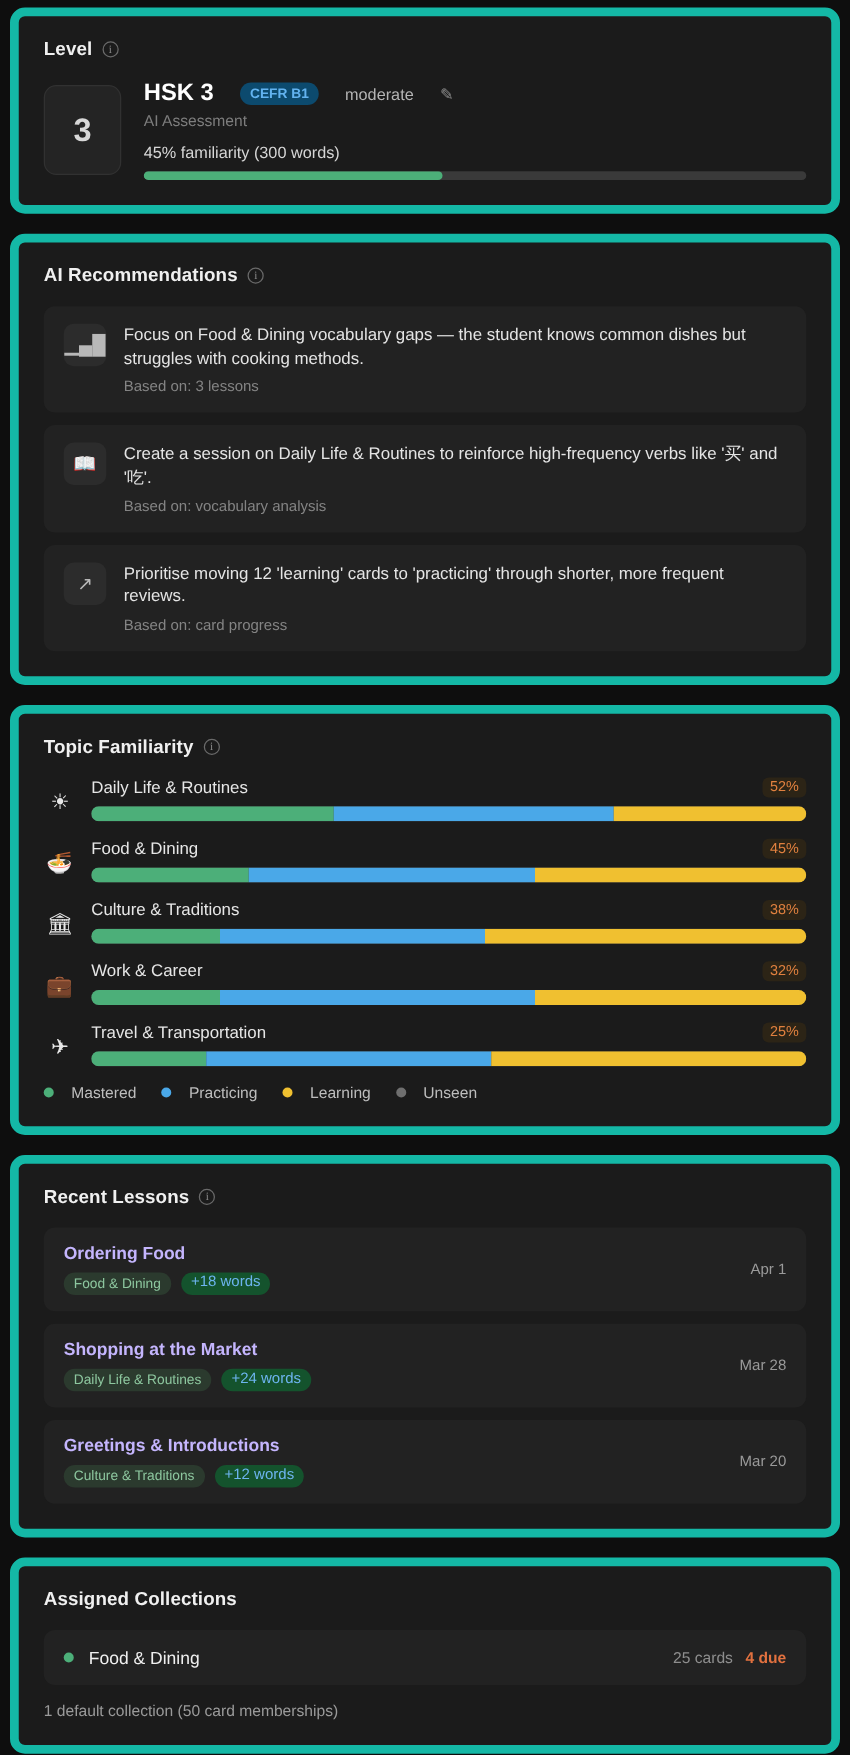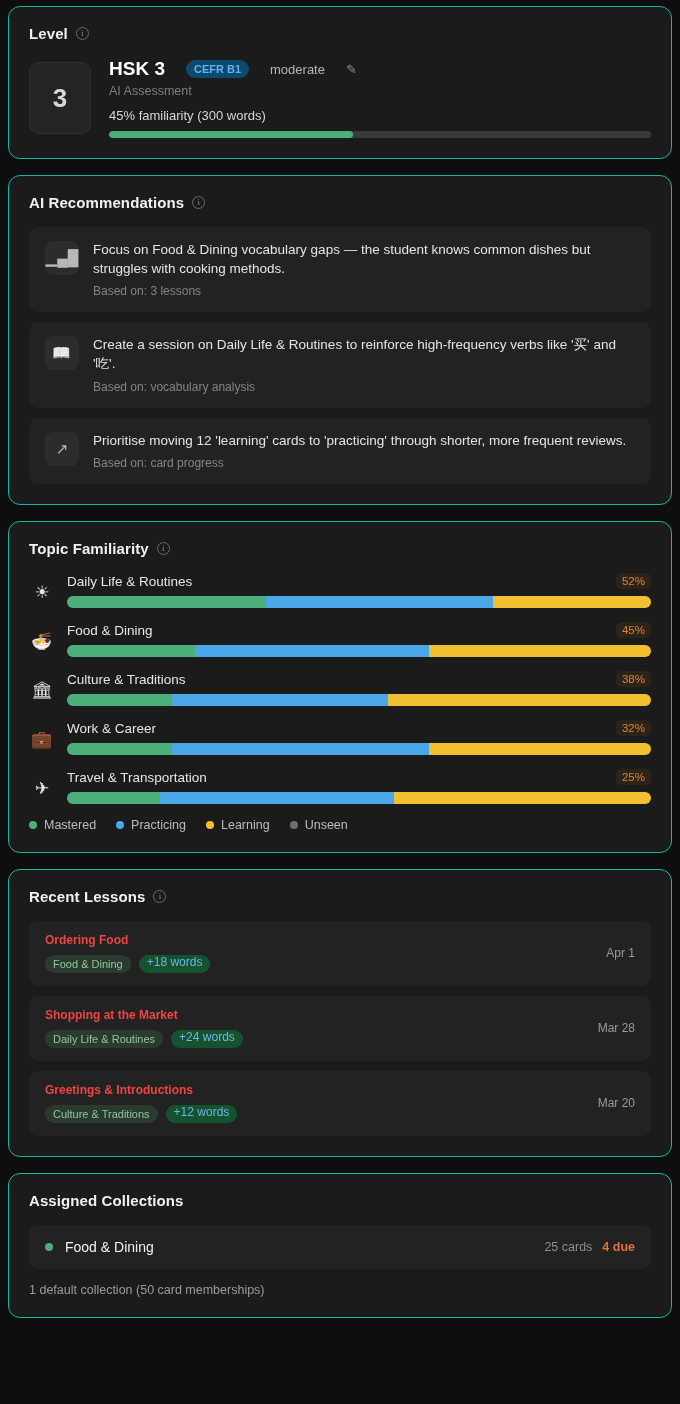--- a/index.html
+++ b/index.html
@@ -7,21 +7,21 @@
     width: 680px;
     background: #0e0e0e;
     font-family: "Liberation Sans", sans-serif;
     color: #e8e8e8;
     -webkit-font-smoothing: antialiased;
   }
   body { padding: 6px 4px 6px 4px; }
 
   .card {
     background: #1b1b1b;
-    border: 1px solid #14b8a6;
+    border: 7px solid #14b8a6;
     border-radius: 12px;
     margin: 0 4px 16px 4px;
     padding: 18px 20px 20px 20px;
   }
 
   .card-head {
     display: flex;
     align-items: center;
     gap: 8px;
     margin-bottom: 16px;
@@ -124,36 +124,36 @@
     overflow: hidden;
     margin-top: 7px;
     background: #3a3a3a;
   }
   .seg-mastered { background: #4caf79; }
   .seg-practicing { background: #4aa8e8; }
   .seg-learning { background: #f0c030; }
   .seg-unseen { background: #3a3a3a; }
 
   .legend { display: flex; gap: 20px; align-items: center; margin-top: 12px; }
-  .legend-item { display: flex; align-items: center; gap: 7px; font-size: 12.5px; color: #bdbdbd; }
+  .legend-item { display: flex; align-items: center; gap: 14px; font-size: 12.5px; color: #bdbdbd; }
   .legend-dot { width: 8px; height: 8px; border-radius: 50%; display: inline-block; }
 
   
   .lesson {
     background: #222222;
     border-radius: 9px;
     padding: 12px 16px 13px 16px;
     display: flex;
     justify-content: space-between;
     align-items: center;
     margin-bottom: 10px;
   }
   .lesson:last-child { margin-bottom: 0; }
   .lesson-left { min-width: 0; }
-  .lesson-title { font-size: 12px; font-weight: bold; color: #ef4444; }
+  .lesson-title { font-size: 14px; font-weight: bold; color: #c4b5fd; }
   .lesson-tags { display: flex; gap: 8px; margin-top: 8px; }
   .tag-topic {
     font-size: 11px;
     background: #2b3a2e;
     color: #8dc79f;
     border-radius: 9px;
     padding: 3px 8px;
   }
   .tag-words {
     font-size: 12px;

